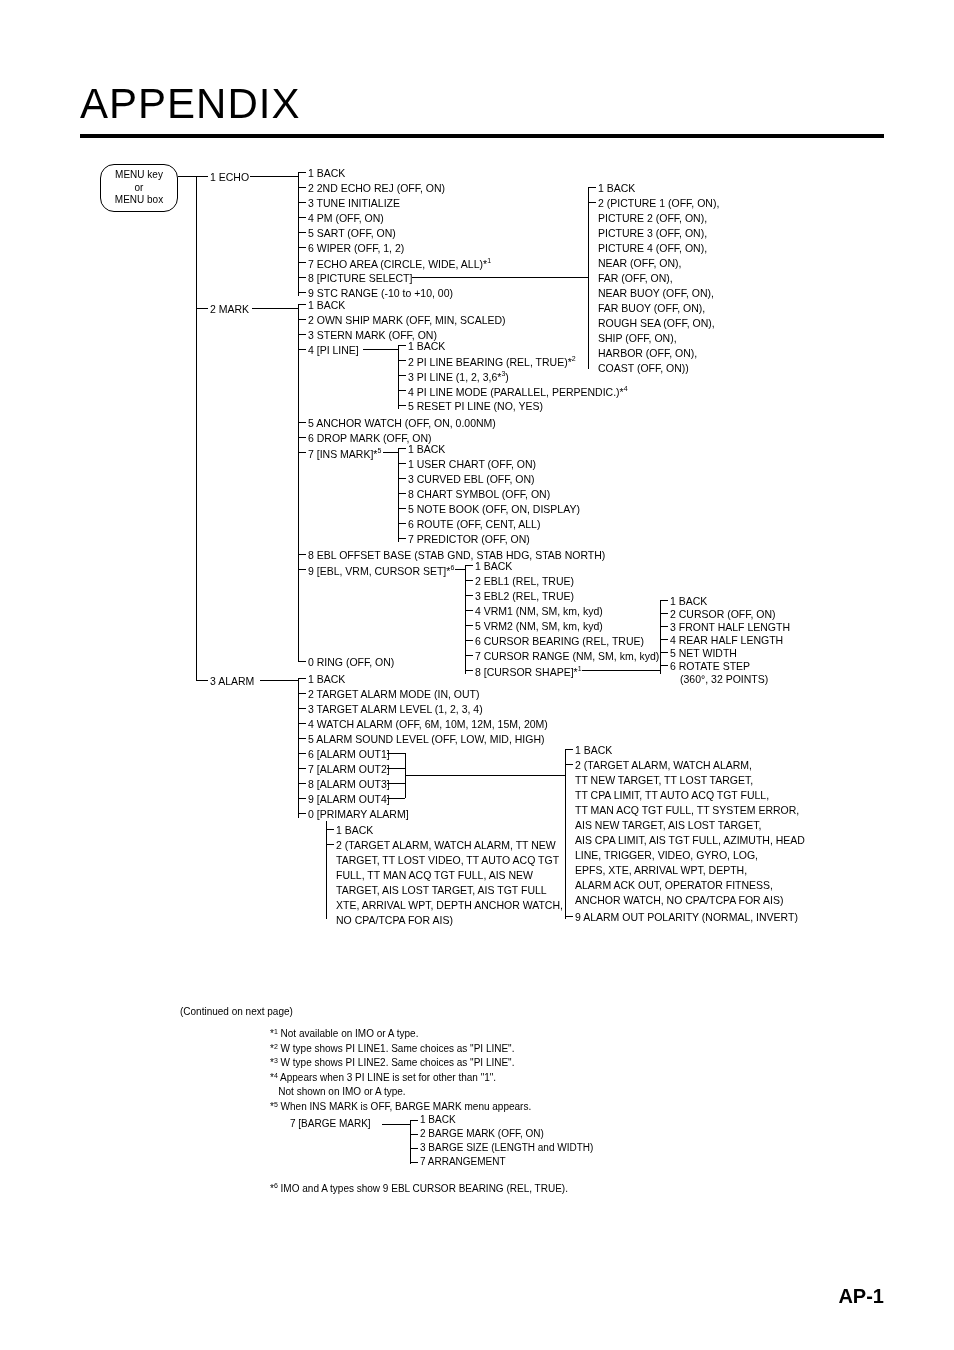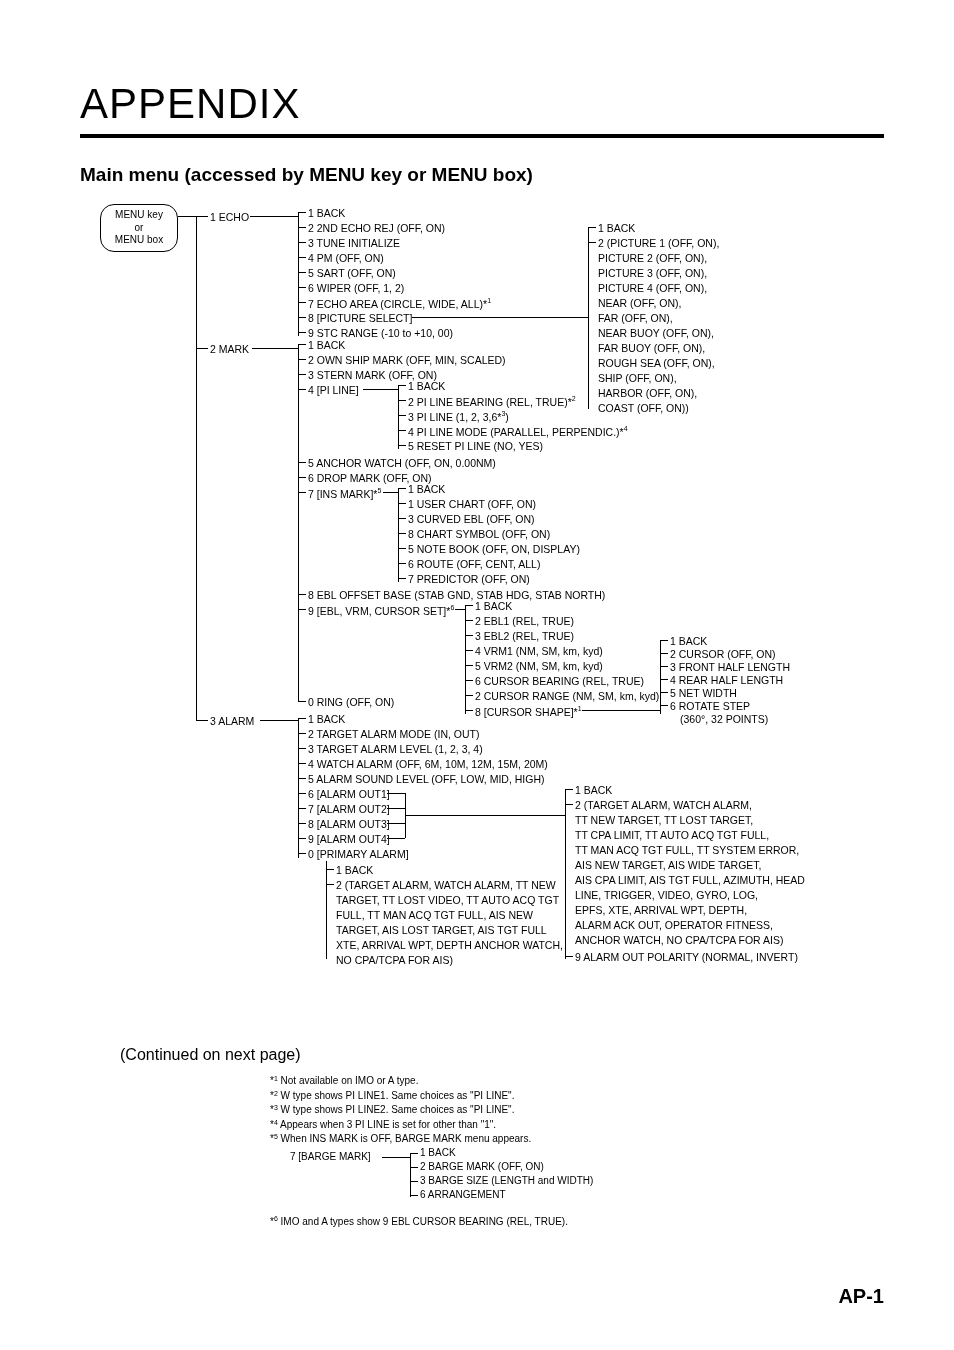--- a/index.html
+++ b/index.html
@@ -7,34 +7,33 @@
   .title{font-size:42px;font-weight:normal;letter-spacing:1px}
   .rule{border-bottom:4px solid #000;margin-top:6px;margin-bottom:26px}
   .h1{font-size:26px;font-weight:bold;margin-bottom:6px}
   .h2{font-size:19px;font-weight:bold;margin-bottom:18px}
   .tree{position:relative;font-size:10.5px;line-height:1.35;height:840px}
   .lbl{position:absolute;white-space:nowrap}
   .node-box{position:absolute;border:1px solid #000;border-radius:14px;padding:4px 8px;text-align:center;font-size:10px;line-height:1.25}
   .line-h{position:absolute;border-top:1px solid #000;height:0}
   .line-v{position:absolute;border-left:1px solid #000;width:0}
   sup{font-size:7px}
-  .cont{font-size:16px;margin-top:2px;margin-left:40px}
+  .cont{font-size:10px;margin-top:2px;margin-left:100px}
   .foot{font-size:10px;margin-left:190px;margin-top:10px;line-height:1.45}
   .foot sup{vertical-align:top}
   .barge{position:relative;font-size:10px;margin-left:210px;margin-top:4px;height:60px}
   .foot2{font-size:10px;margin-left:190px;margin-top:4px}
   .pgnum{position:absolute;bottom:42px;right:70px;font-size:20px;font-weight:bold}
 </style>
 </head>
 <body>
 
 <div class="page">
   <div class="title">APPENDIX</div>
   <div class="rule"></div>
-  <div class="h2">Main menu (accessed by MENU key or MENU box)</div>
 
   <div class="tree">
 
     <div class="node-box" style="left:20px;top:0px;width:60px">MENU key<br>or<br>MENU box</div>
 
     <div class="line-h" style="left:98px;top:12px;width:18px"></div>
     <div class="line-v" style="left:116px;top:12px;height:504px"></div>
 
     <div class="line-h" style="left:116px;top:12px;width:12px"></div>
     <div class="lbl" style="left:130px;top:6px">1 ECHO</div>
@@ -140,21 +139,21 @@
       <div class="lbl" style="left:395px;top:410px">2 EBL1 (REL, TRUE)</div>
     <div class="line-h" style="left:385px;top:431px;width:8px"></div>
       <div class="lbl" style="left:395px;top:425px">3 EBL2 (REL, TRUE)</div>
     <div class="line-h" style="left:385px;top:446px;width:8px"></div>
       <div class="lbl" style="left:395px;top:440px">4 VRM1 (NM, SM, km, kyd)</div>
     <div class="line-h" style="left:385px;top:461px;width:8px"></div>
       <div class="lbl" style="left:395px;top:455px">5 VRM2 (NM, SM, km, kyd)</div>
     <div class="line-h" style="left:385px;top:476px;width:8px"></div>
       <div class="lbl" style="left:395px;top:470px">6 CURSOR BEARING (REL, TRUE)</div>
     <div class="line-h" style="left:385px;top:491px;width:8px"></div>
-      <div class="lbl" style="left:395px;top:485px">2 CURSOR RANGE (NM, SM, km, kyd)</div>
+      <div class="lbl" style="left:395px;top:485px">7 CURSOR RANGE (NM, SM, km, kyd)</div>
     <div class="line-h" style="left:385px;top:506px;width:8px"></div>
       <div class="lbl" style="left:395px;top:500px">8 [CURSOR SHAPE]*<sup>1</sup></div>
     <div class="line-h" style="left:502px;top:506px;width:78px"></div>
 
     <div class="line-v" style="left:580px;top:436px;height:74px"></div>
     <div class="line-h" style="left:580px;top:436px;width:8px"></div>
       <div class="lbl" style="left:590px;top:430px">1 BACK</div>
     <div class="line-h" style="left:580px;top:449px;width:8px"></div>
       <div class="lbl" style="left:590px;top:443px">2 CURSOR (OFF, ON)</div>
     <div class="line-h" style="left:580px;top:462px;width:8px"></div>
@@ -213,50 +212,51 @@
     <div class="lbl" style="left:256px;top:749px">NO CPA/TCPA FOR AIS)</div>
 
     <div class="line-v" style="left:485px;top:585px;height:170px"></div>
     <div class="line-h" style="left:485px;top:585px;width:8px"></div>
       <div class="lbl" style="left:495px;top:579px">1 BACK</div>
     <div class="line-h" style="left:485px;top:600px;width:8px"></div>
       <div class="lbl" style="left:495px;top:594px">2 (TARGET ALARM, WATCH ALARM,</div>
     <div class="lbl" style="left:495px;top:609px">   TT NEW TARGET, TT LOST TARGET,</div>
     <div class="lbl" style="left:495px;top:624px">   TT CPA LIMIT, TT AUTO ACQ TGT FULL,</div>
     <div class="lbl" style="left:495px;top:639px">   TT MAN ACQ TGT FULL, TT SYSTEM ERROR,</div>
-    <div class="lbl" style="left:495px;top:654px">   AIS NEW TARGET, AIS WIDE TARGET,</div>
+    <div class="lbl" style="left:495px;top:654px">   AIS NEW TARGET, AIS LOST TARGET,</div>
     <div class="lbl" style="left:495px;top:669px">   AIS CPA LIMIT, AIS TGT FULL, AZIMUTH, HEAD</div>
     <div class="lbl" style="left:495px;top:684px">   LINE, TRIGGER, VIDEO, GYRO, LOG,</div>
     <div class="lbl" style="left:495px;top:699px">   EPFS, XTE, ARRIVAL WPT, DEPTH,</div>
     <div class="lbl" style="left:495px;top:714px">   ALARM ACK OUT, OPERATOR FITNESS,</div>
     <div class="lbl" style="left:495px;top:729px">   ANCHOR WATCH, NO CPA/TCPA FOR AIS)</div>
     <div class="line-h" style="left:485px;top:752px;width:8px"></div>
       <div class="lbl" style="left:495px;top:746px">9 ALARM OUT POLARITY (NORMAL, INVERT)</div>
   </div>
 
   <div class="cont">(Continued on next page)</div>
 
   <div class="foot">
     <div>*<sup>1</sup> Not available on IMO or A type.</div>
     <div>*<sup>2</sup> W type shows PI LINE1. Same choices as "PI LINE".</div>
     <div>*<sup>3</sup> W type shows PI LINE2. Same choices as "PI LINE".</div>
     <div>*<sup>4</sup> Appears when 3 PI LINE is set for other than "1".</div>
+    <div>&nbsp;&nbsp;&nbsp;Not shown on IMO or A type.</div>
     <div>*<sup>5</sup> When INS MARK is OFF, BARGE MARK menu appears.</div>
   </div>
 
   <div class="barge">
     <div class="lbl" style="left:0;top:0">7 [BARGE MARK]</div>
     <div class="line-h" style="left:92px;top:6px;width:28px"></div>
     <div class="line-v" style="left:120px;top:2px;height:44px"></div>
     <div class="line-h" style="left:120px;top:2px;width:8px"></div>
       <div class="lbl" style="left:130px;top:-4px">1 BACK</div>
     <div class="line-h" style="left:120px;top:16px;width:8px"></div>
       <div class="lbl" style="left:130px;top:10px">2 BARGE MARK (OFF, ON)</div>
     <div class="line-h" style="left:120px;top:30px;width:8px"></div>
       <div class="lbl" style="left:130px;top:24px">3 BARGE SIZE (LENGTH and WIDTH)</div>
     <div class="line-h" style="left:120px;top:44px;width:8px"></div>
-      <div class="lbl" style="left:130px;top:38px">6 ARRANGEMENT</div>
+      <div class="lbl" style="left:130px;top:38px">7 ARRANGEMENT</div>
   </div>
 
   <div class="foot2">*<sup>6</sup> IMO and A types show 9 EBL CURSOR BEARING (REL, TRUE).</div>
 
   <div class="pgnum">AP-1</div>
 </div>
 
 </body></html>

